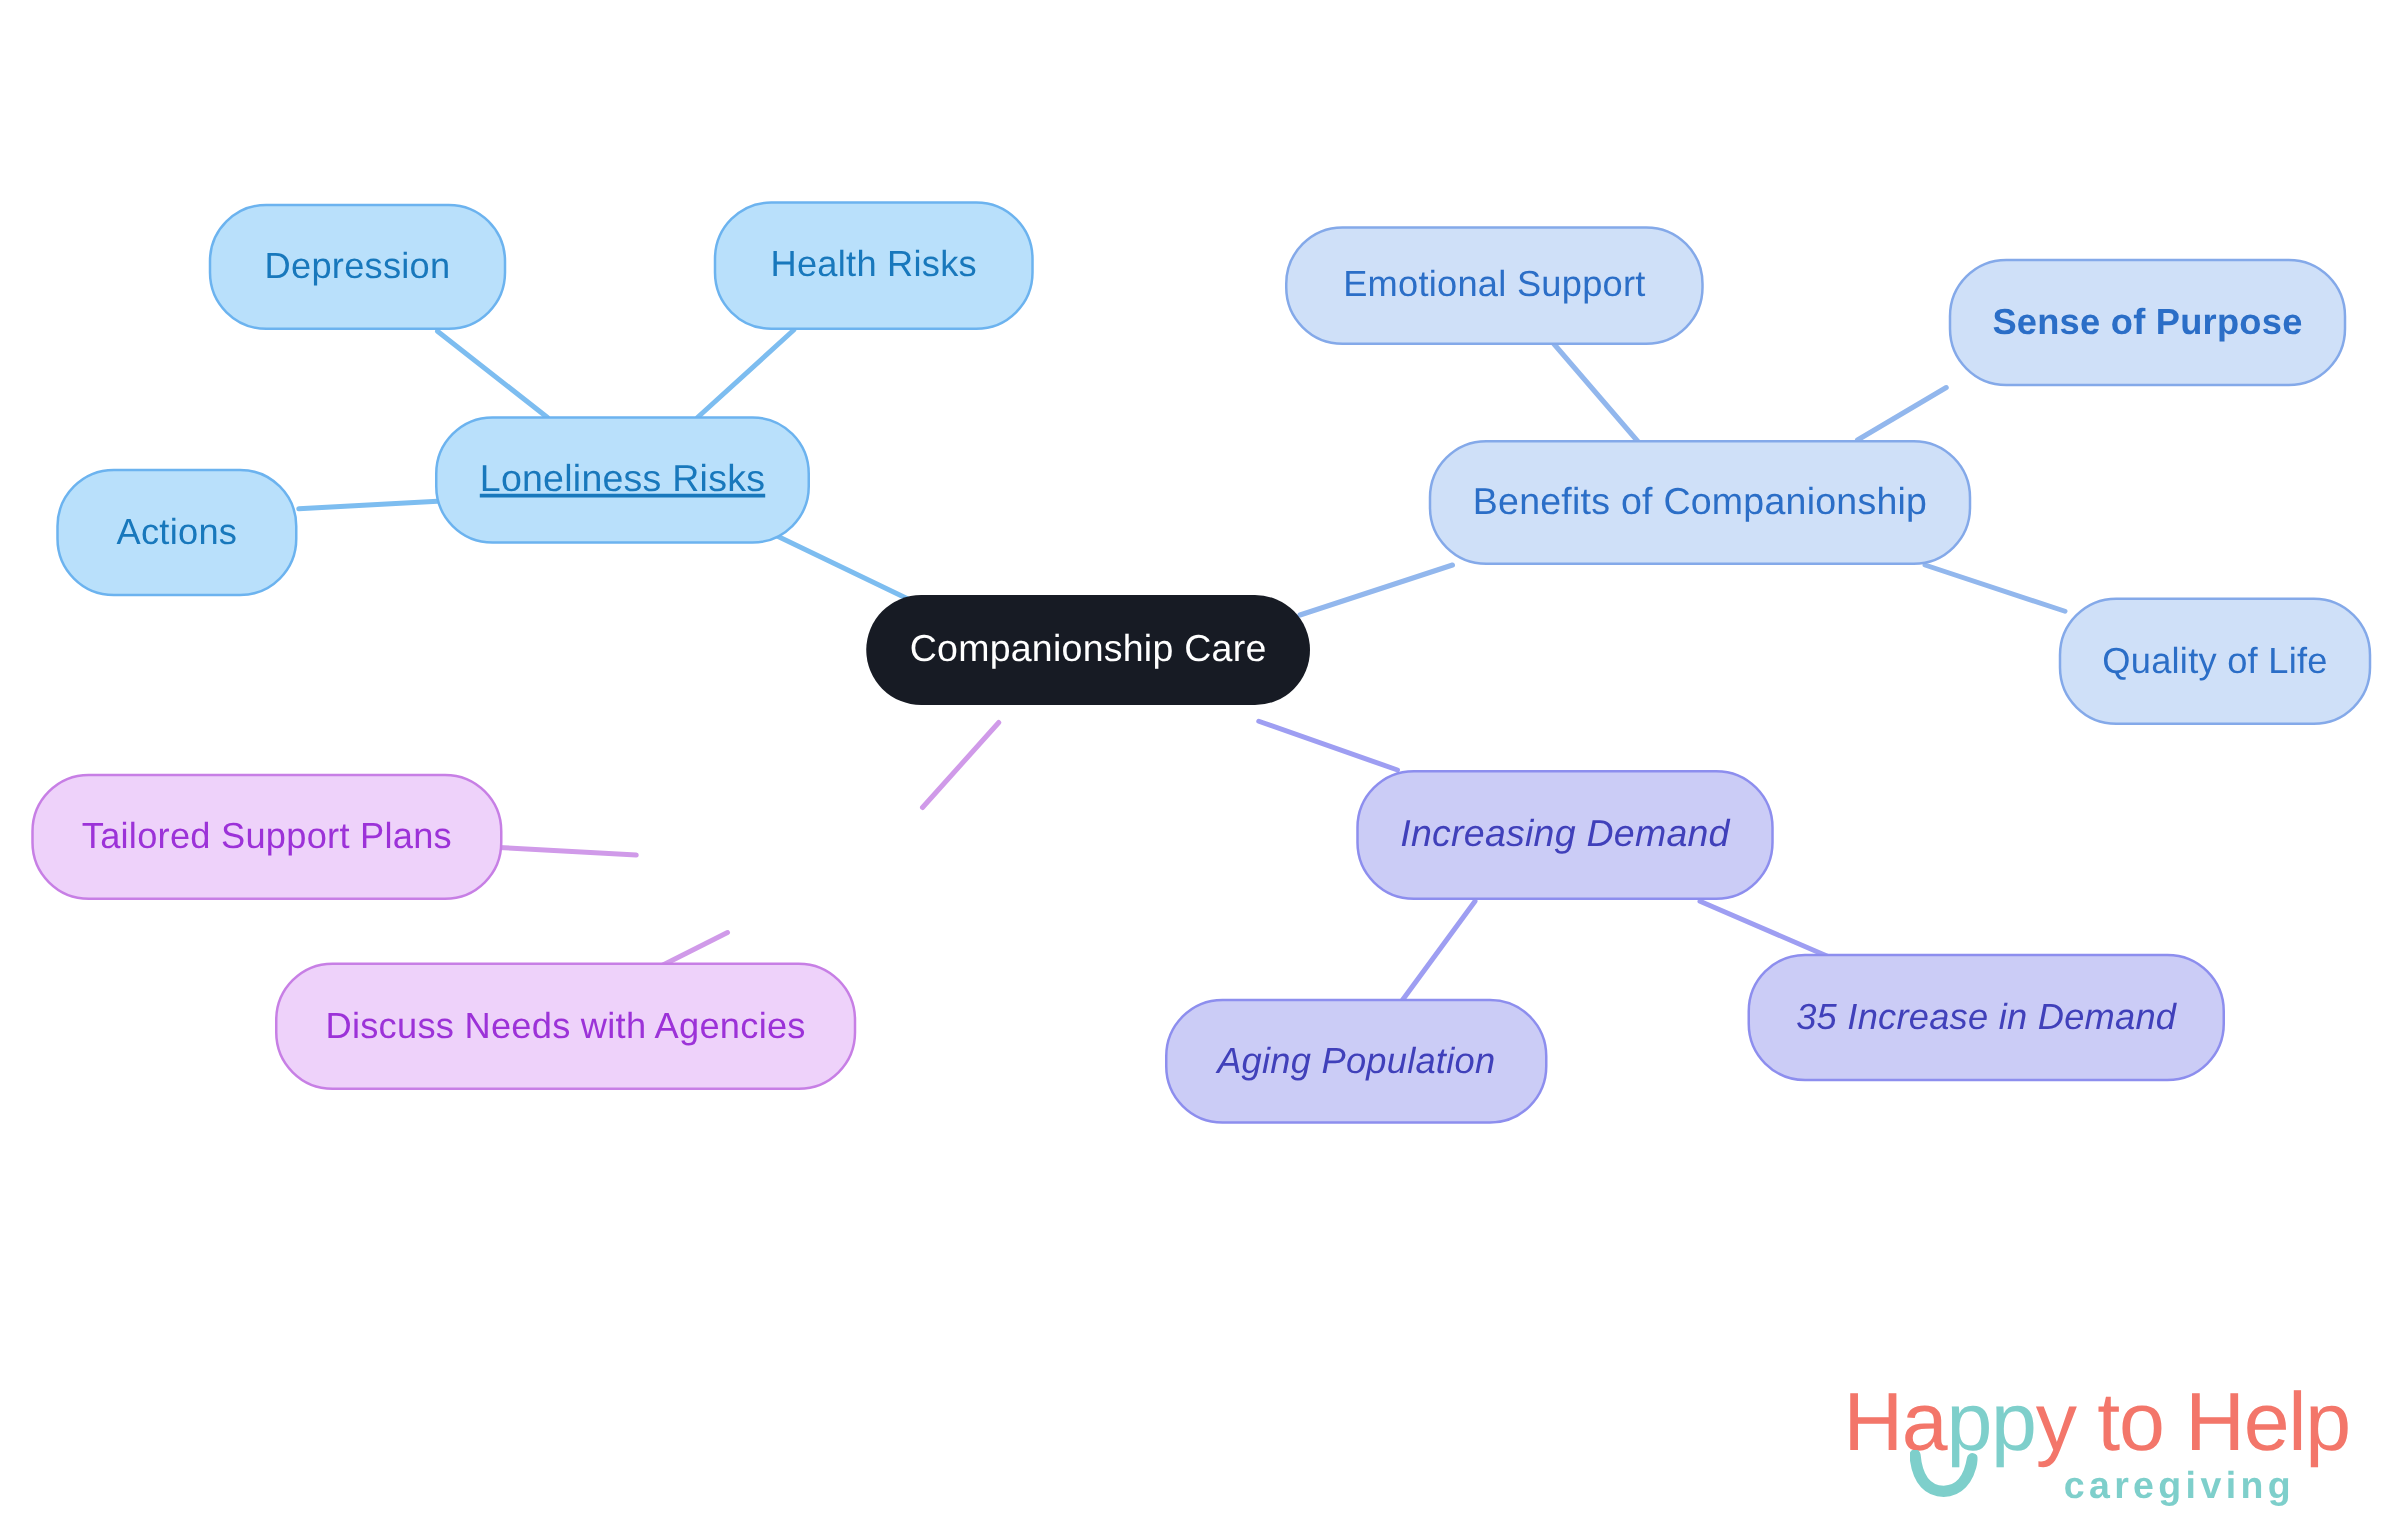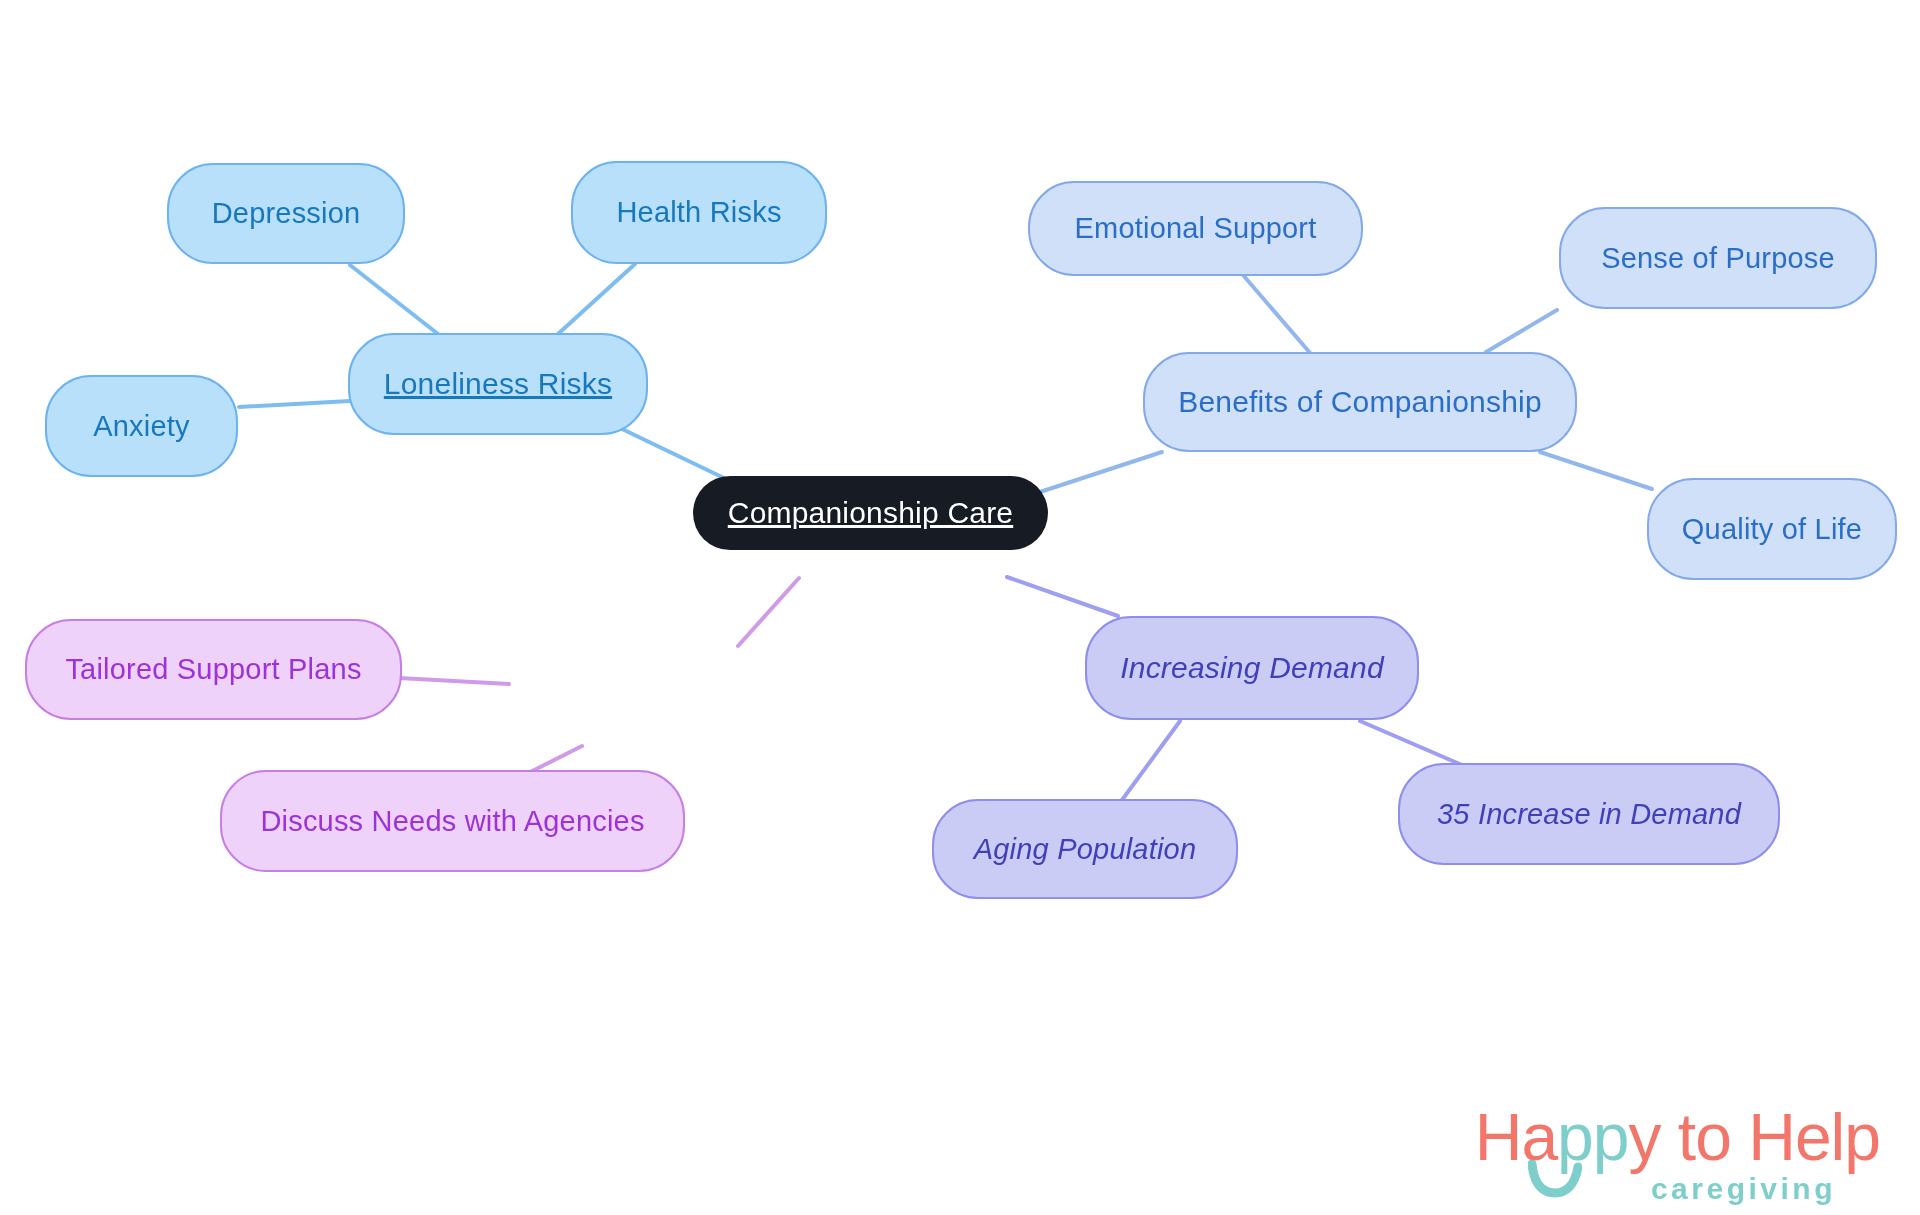--- a/index.html
+++ b/index.html
@@ -50,27 +50,27 @@
     color: var(--demand-text, #4040ba);
     font-style: italic;
   }
   .node.branch-family {
     background: var(--family-fill, #eed2fa);
     border-color: var(--family-border, #c77fe5);
     color: var(--family-text, #9c32d8);
   }
 
   
-  .pos-center     { left: 693px;  top: 476px; width: 355px; height: 74px; text-decoration: underline; }
+  .pos-center     { left: 693px;  top: 476px; width: 355px; height: 88px; }
   .pos-loneliness { left: 348px;  top: 333px; width: 300px; height: 102px; text-decoration: underline; }
   .pos-depression { left: 167px;  top: 163px; width: 238px; height: 101px; }
   .pos-health     { left: 571px;  top: 161px; width: 256px; height: 103px; }
   .pos-anxiety    { left: 45px;   top: 375px; width: 193px; height: 102px; }
   .pos-emotional  { left: 1028px; top: 181px; width: 335px; height: 95px;  }
-  .pos-sense      { left: 1559px; top: 207px; width: 318px; height: 102px; }
+  .pos-sense      { left: 1559px; top: 207px; width: 318px; height: 102px; font-weight: bold; }
   .pos-benefits   { left: 1143px; top: 352px; width: 434px; height: 100px; }
   .pos-quality    { left: 1647px; top: 478px; width: 250px; height: 102px; }
   .pos-demand     { left: 1085px; top: 616px; width: 334px; height: 104px; }
   .pos-aging      { left: 932px;  top: 799px; width: 306px; height: 100px; }
   .pos-increase35 { left: 1398px; top: 763px; width: 382px; height: 102px; }
   .pos-family     { left: 508px;  top: 647px; width: 278px; height: 99px;  }
   .pos-tailored   { left: 25px;   top: 619px; width: 377px; height: 101px; }
   .pos-discuss    { left: 220px;  top: 770px; width: 465px; height: 102px; }
 
   
@@ -129,21 +129,21 @@
   <div class="node main branch-loneliness pos-loneliness">
     <span>Loneliness Risks</span>
   </div>
   <div class="node branch-loneliness pos-depression">
     <span>Depression</span>
   </div>
   <div class="node branch-loneliness pos-health">
     <span>Health Risks</span>
   </div>
   <div class="node branch-loneliness pos-anxiety">
-    <span>Anxiety</span>
+    <span>Actions</span>
   </div>
 
   <div class="node main branch-benefits pos-benefits">
     <span>Benefits of Companionship</span>
   </div>
   <div class="node branch-benefits pos-emotional">
     <span>Emotional Support</span>
   </div>
   <div class="node branch-benefits pos-sense">
     <span>Sense of Purpose</span>

